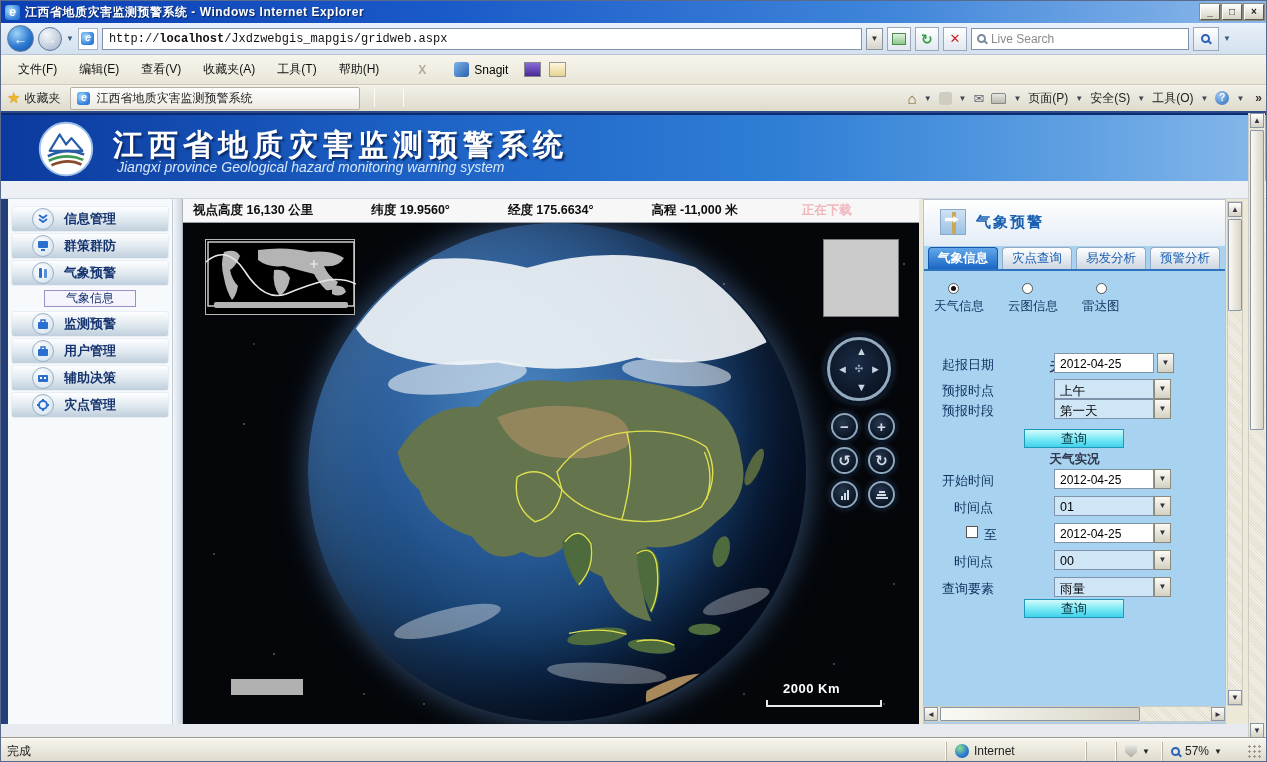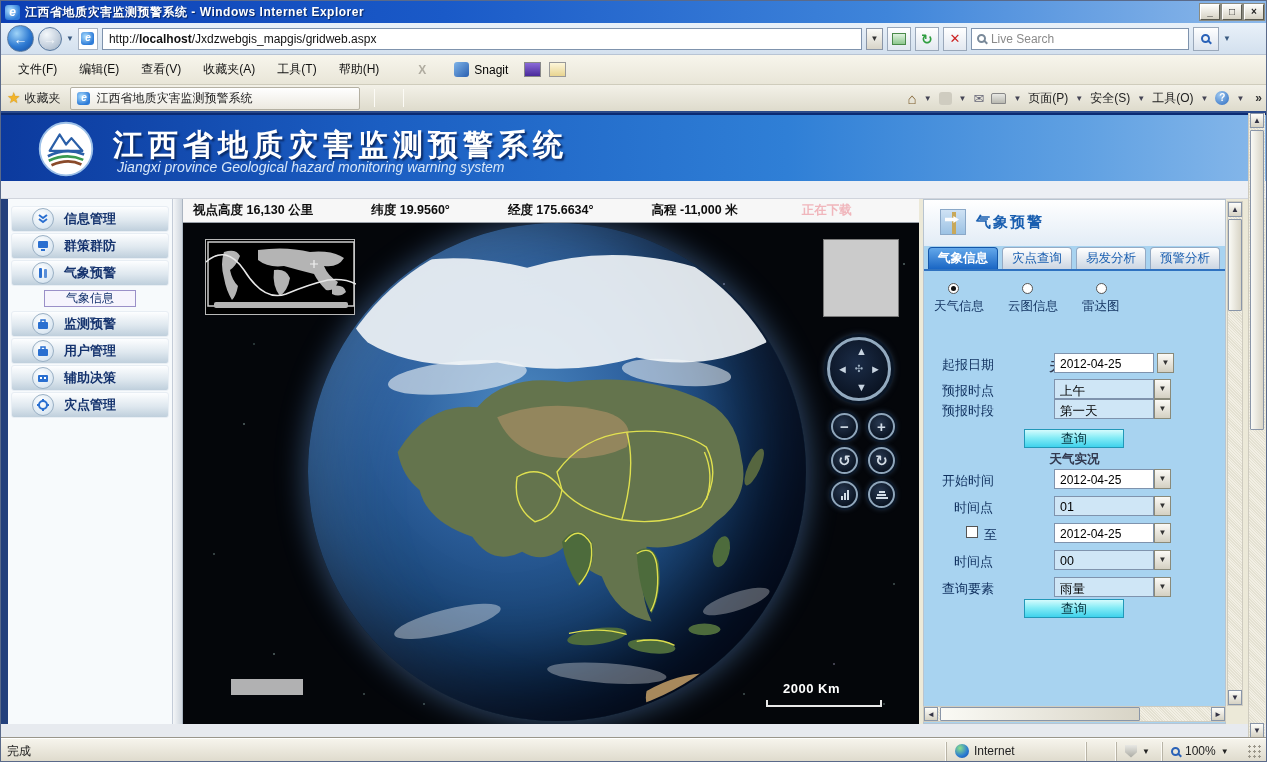--- a/index.html
+++ b/index.html
@@ -24,21 +24,21 @@
   .addrrow { left:0; top:22px; width:1267px; height:32px;
     background:linear-gradient(#e9f1f9,#d3e0ee); border-bottom:1px solid #b8c4d4;
     display:flex; align-items:center; padding:0 6px; gap:4px; }
   .navcircle { width:27px; height:27px; border-radius:50%; border:1px solid #5a7aa0;
     display:flex; align-items:center; justify-content:center; font-size:14px; font-weight:bold; color:#fff; }
   .navback { background:radial-gradient(circle at 35% 30%,#9fd4f8,#2e7ad2 55%,#114a9e); }
   .navfwd { width:24px; height:24px; background:radial-gradient(circle at 35% 30%,#f4f8fb,#c2cedc 60%,#9aaabc); color:#f0f4f8; }
   .smallarrow { color:#3a5a80; font-size:8px; }
   .pageico { width:20px; height:22px; background:#fff; border:1px solid #a8b4c4; display:flex; align-items:center; justify-content:center; }
   .urlbox { width:760px; height:22px; background:#fff; border:1px solid #7f93ad; padding:3px 6px; color:#111;
-    font-family:Liberation Sans, sans-serif; font-size:12px; white-space:nowrap; overflow:hidden; }
+    font-family:Liberation Mono, monospace; font-size:12px; white-space:nowrap; overflow:hidden; }
   .urlbox b { font-weight:bold; }
   .dropbtn { width:17px; height:22px; background:linear-gradient(#fbfbf8,#d8d4c8); border:1px solid #8a96a8;
     font-size:8px; color:#333; text-align:center; line-height:20px; }
   .tinybtn { width:24px; height:24px; border:1px solid #9aa8ba; background:linear-gradient(#ffffff,#e2e8f0);
     display:flex; align-items:center; justify-content:center; font-weight:bold; }
   .refresh { color:#2f9e3f; font-size:14px; }
   .stop { color:#cc2222; font-size:13px; }
   .searchbox { width:218px; height:22px; background:#fff; border:1px solid #7f93ad; display:flex; align-items:center; padding:0 5px; gap:5px; }
   .searchbox .ph { color:#8a8a8a; }
   .mag { width:9px; height:9px; border:2px solid #7a8a9a; border-radius:50%; position:relative; flex:none; }
@@ -574,19 +574,19 @@
       <span class="globeico"></span>
       <span>Internet</span>
     </span>
     <span class="statuscell" style="width:30px;"></span>
     <span class="statuscell" style="width:46px;">
       <span class="shieldico"></span>
       <span class="dd" style="font-size:8px;">▼</span>
     </span>
     <span class="statuscell" style="width:82px;">
       <span class="mag blue"></span>
-      <span>100%</span>
+      <span>57%</span>
       <span class="dd" style="font-size:8px;">▼</span>
     </span>
     <span class="grip"></span>
   </div>
 
 </div>
 
 </body></html>

